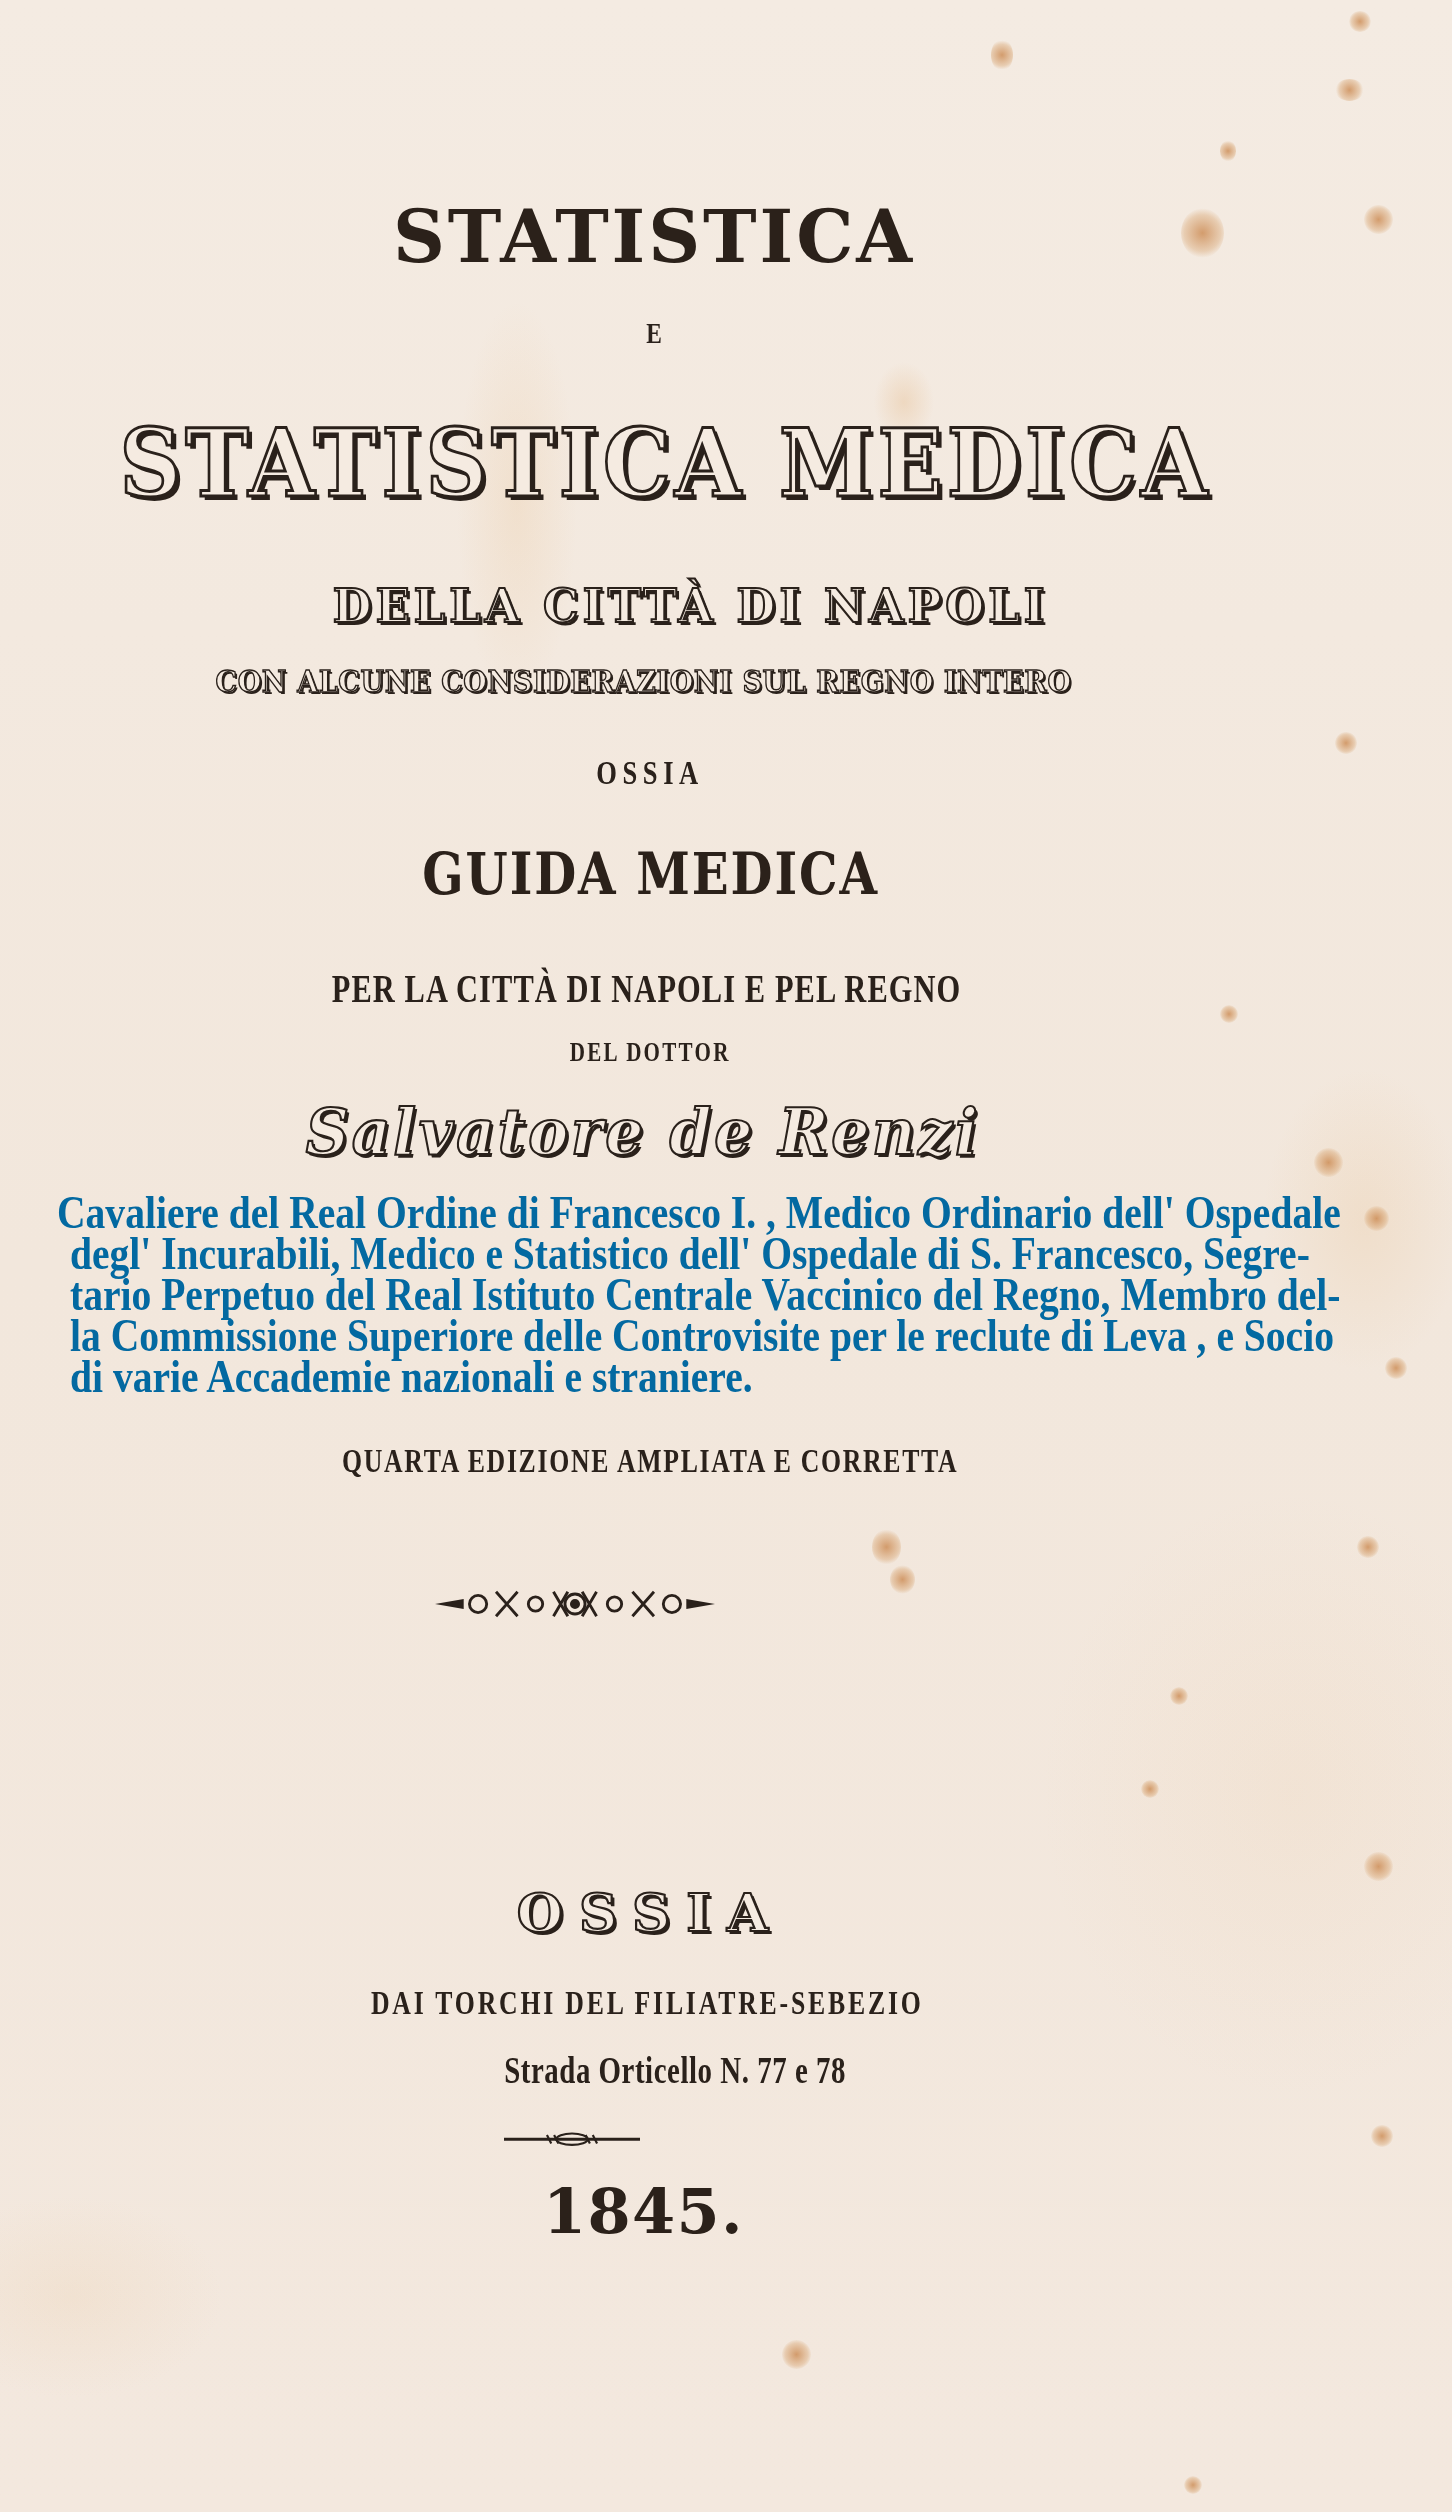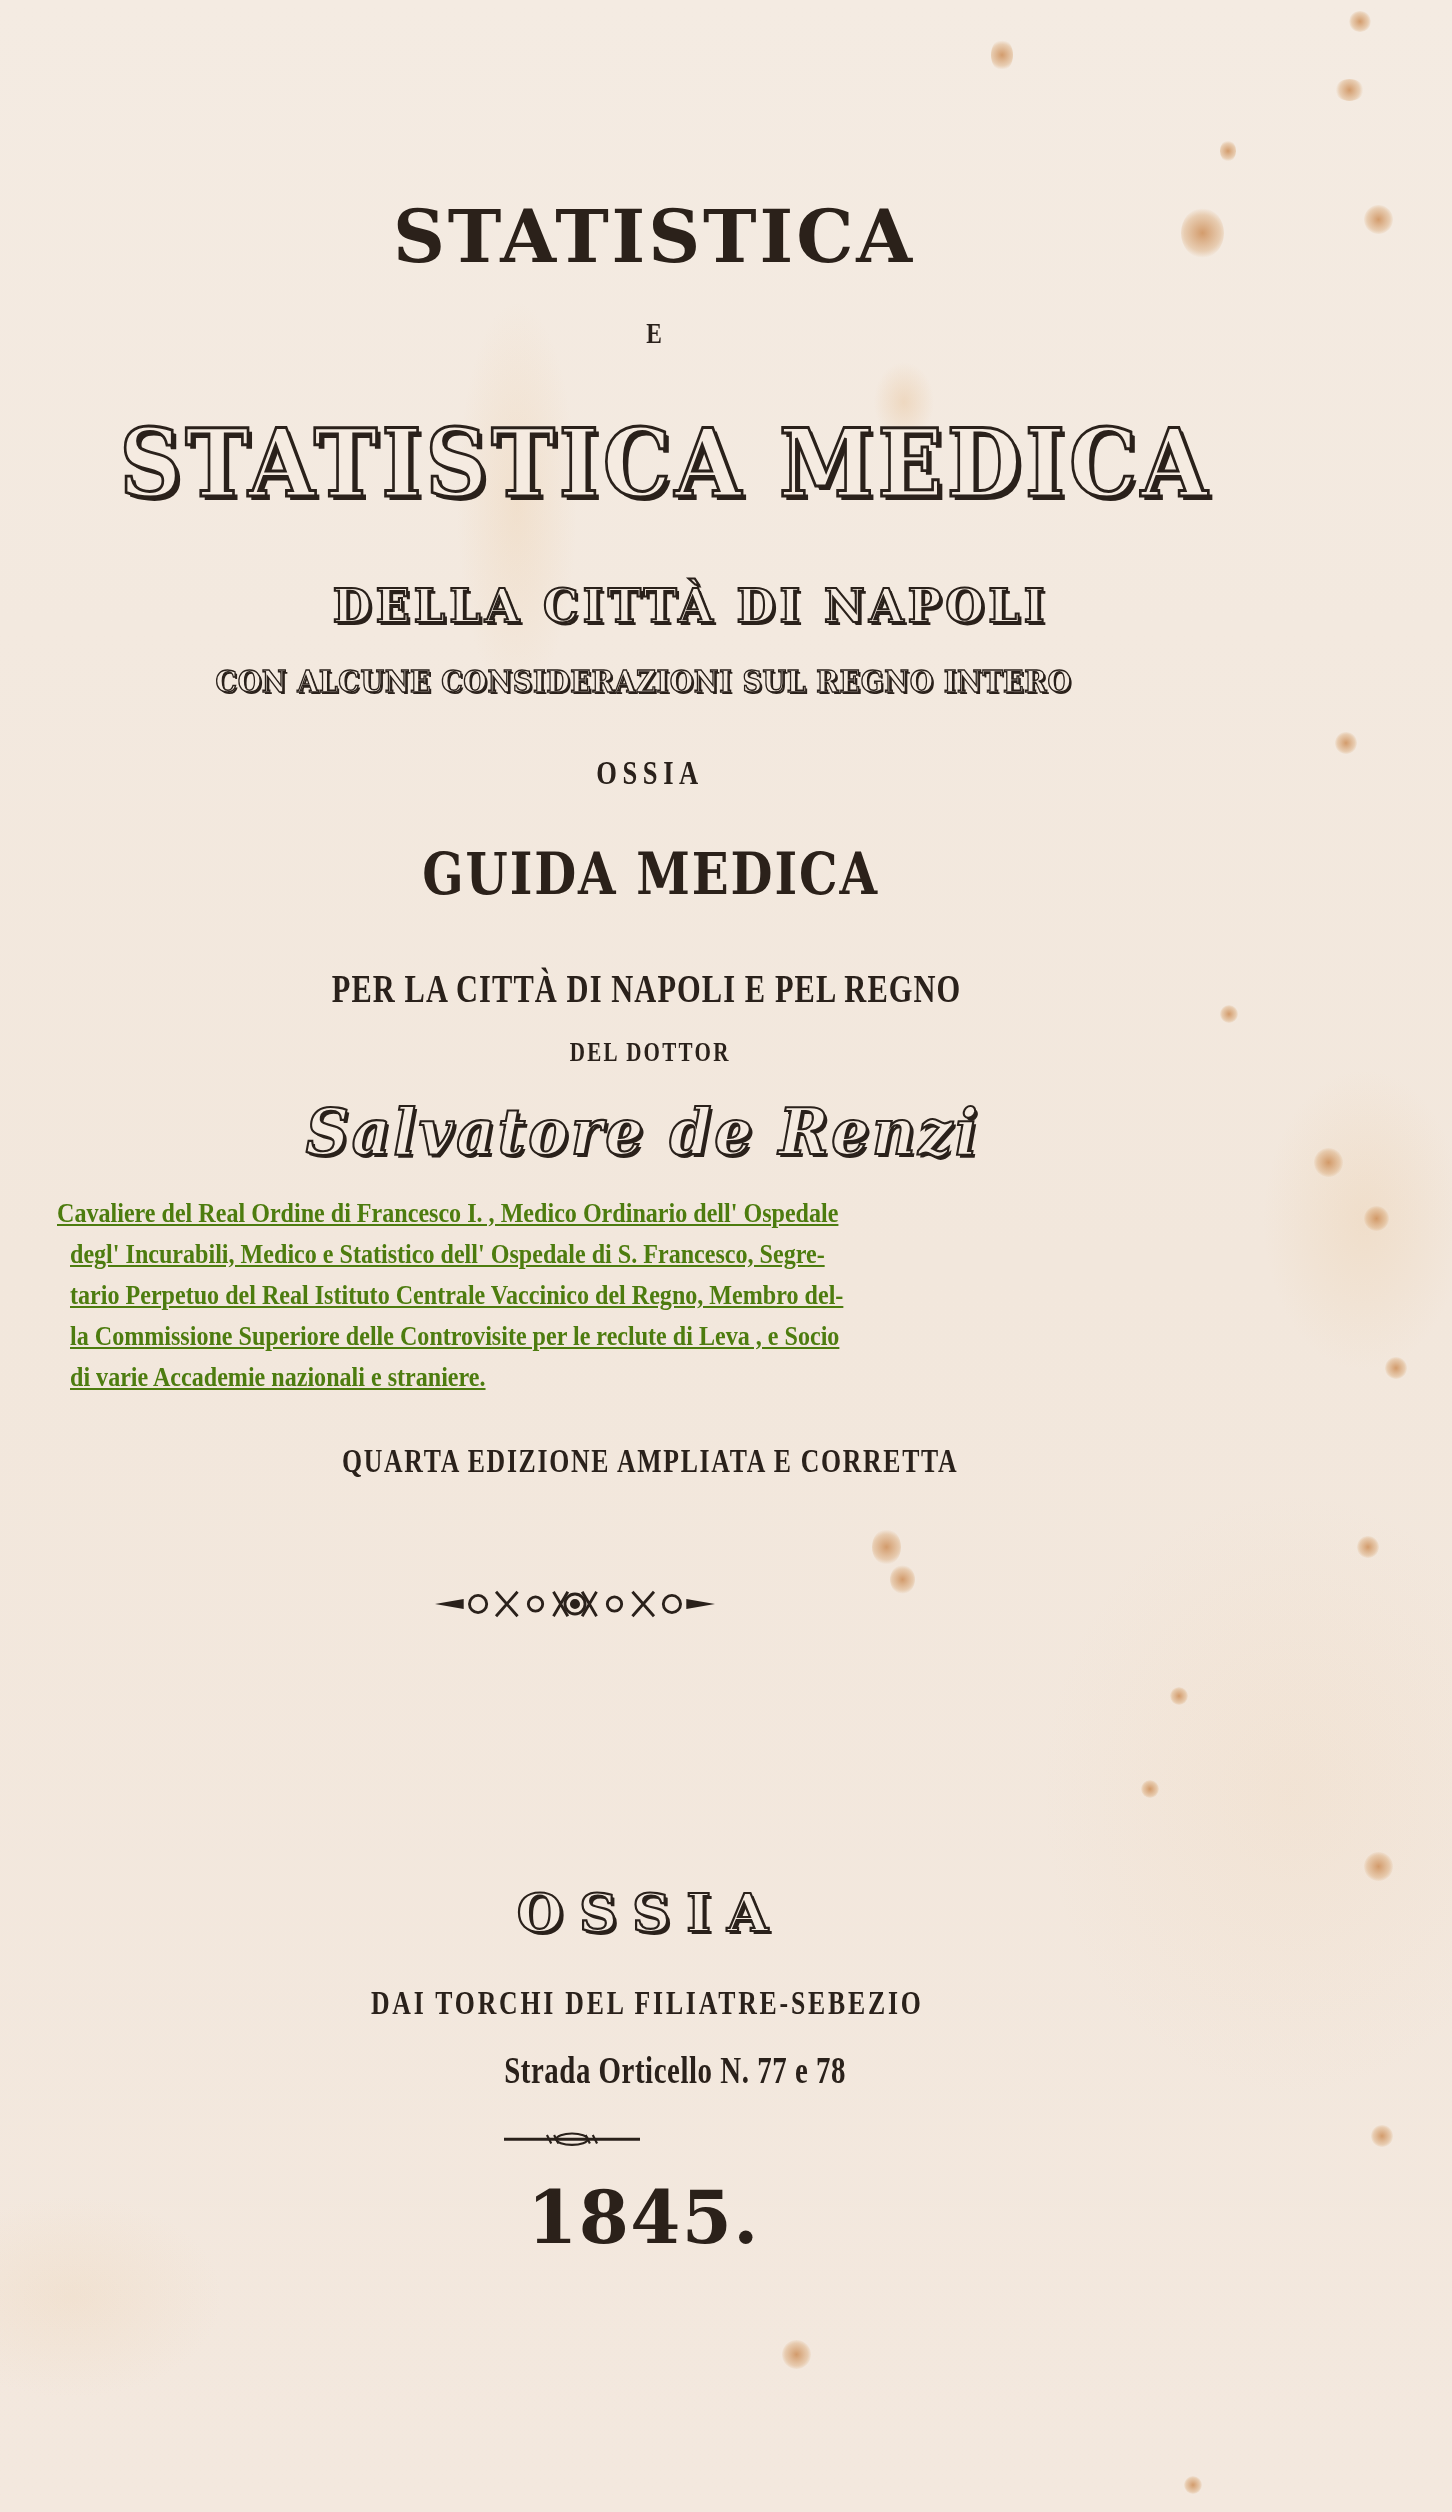--- a/index.html
+++ b/index.html
@@ -40,21 +40,21 @@
     }
     .blackletter {
       font-family: "DejaVu Serif", serif; font-style: italic; font-weight: bold;
       color: #f5ebe1; -webkit-text-stroke: 2.2px #2a211b;
       text-shadow: 2.9px 2.9px 0 #2a211b;
       letter-spacing: 2.9px;
     }
     .body-text {
       position: absolute; left: 57px; width: 1213px;
       font-family: "Liberation Serif", serif; font-weight: bold;
-      font-size: 28px; line-height: 41px; color: #4d7c0f; text-decoration: underline;
+      font-size: 46px; line-height: 41px; color: #0369a1;
     }
     .body-text div { white-space: nowrap; transform: scaleX(0.86); transform-origin: left; }
     .body-text .indent { margin-left: 13px; }
     .ornament { position: absolute; left: 50%; transform: translateX(-50%); }
   </style>
 </head>
 <body>
 
 <div class="paper"></div>
 
@@ -164,15 +164,15 @@
 
 <div class="ornament" style="top:2132px;margin-left:-154px;">
   <svg width="136" height="14.4" viewBox="0 0 190 20">
     <line x1="0" y1="10" x2="190" y2="10" stroke="#2a211b" stroke-width="4"></line>
     <ellipse cx="95" cy="10" rx="22" ry="8" fill="none" stroke="#2a211b" stroke-width="3"></ellipse>
     <path d="M60 4 L66 16 M70 4 L76 16 M114 4 L120 16 M124 4 L130 16" stroke="#2a211b" stroke-width="3"></path>
   </svg>
 </div>
 
 <div class="line" style="top:2175px;">
-  <span class="title-big" style="font-size:72px;letter-spacing:1.4px;margin-left:-165px;">1845.</span>
+  <span class="title-big" style="font-size:62px;letter-spacing:1.4px;margin-left:-165px;">1845.</span>
 </div>
 
 
 </body></html>

